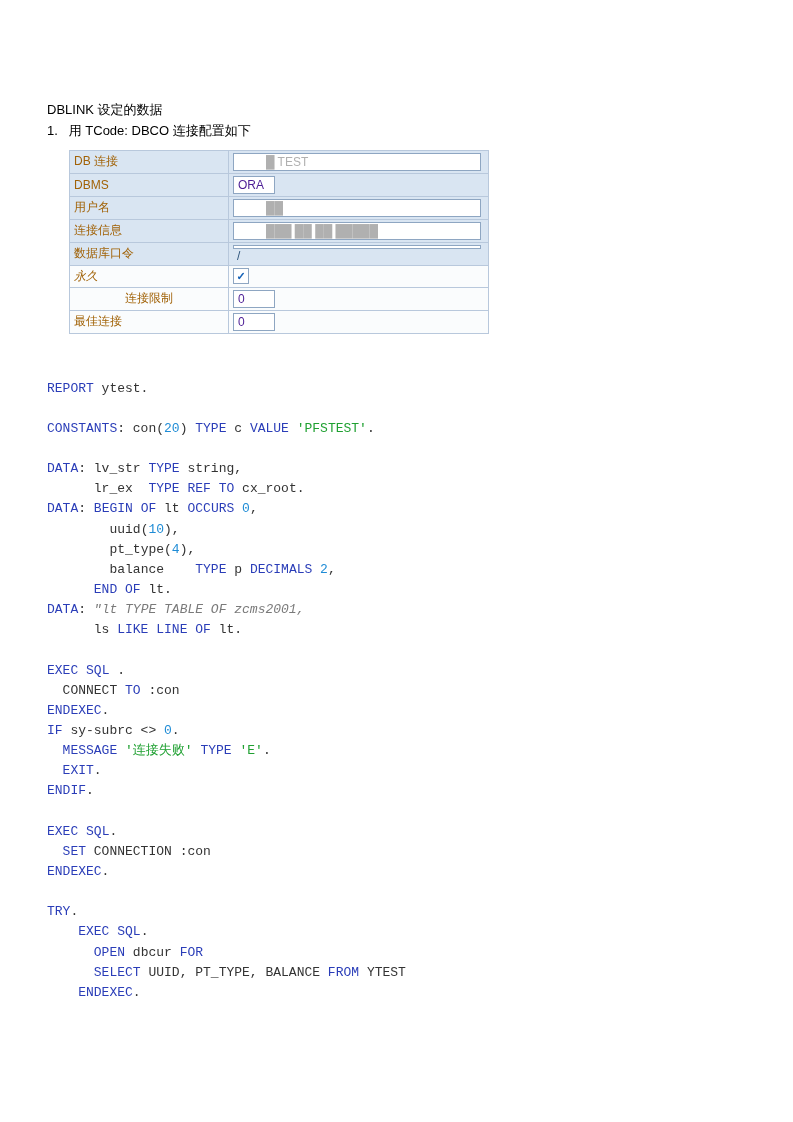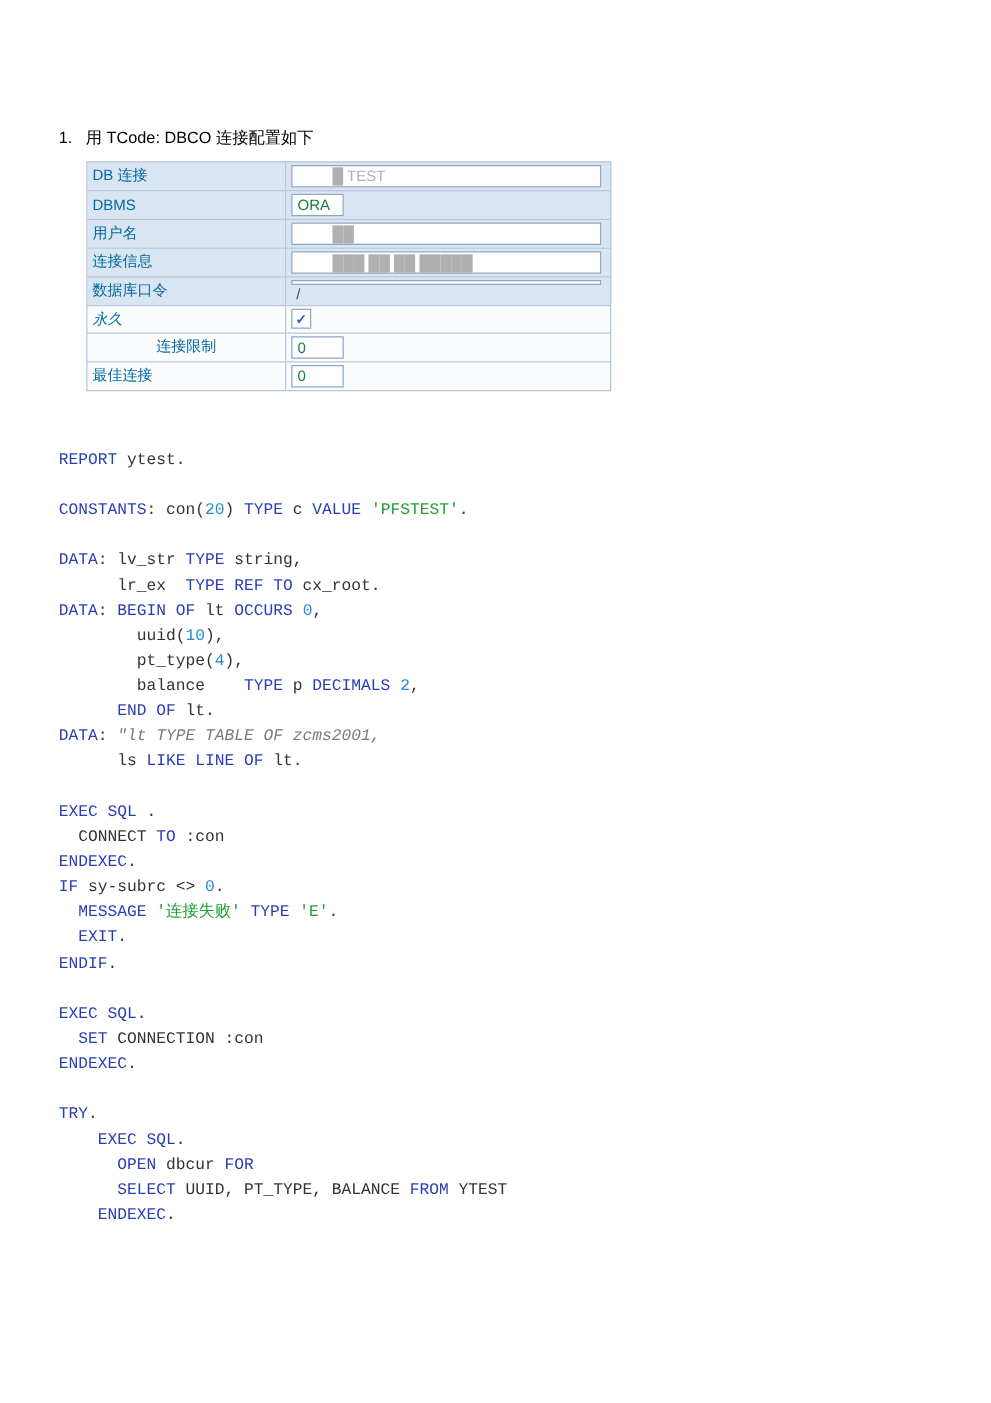--- a/index.html
+++ b/index.html
@@ -28,37 +28,37 @@
     font-family: Arial, "Microsoft YaHei", sans-serif;
     font-size: 12px;
   }
   .sap-form td {
     padding: 2px 4px;
     vertical-align: middle;
   }
   .sap-form td.label {
     width: 150px;
     background: #d9e5f2;
-    color: #0369a1;
+    color: #a16207;
     border: 1px solid #b8c8dc;
   }
   .sap-form td.value {
     background: #d9e5f2;
     border: 1px solid #b8c8dc;
   }
   .sap-form td.value-white {
     background: #fafcfd;
     border: 1px solid #b8c8dc;
   }
   .sap-input {
     background: #fff;
     border: 1px solid #8ea6c2;
     padding: 1px 4px;
     font-size: 12px;
-    color: #15803d;
+    color: #4c1d95;
     box-sizing: border-box;
   }
   .sap-input.w-long { width: 248px; padding-left: 32px; }
   .sap-input.w-short { width: 42px; }
   .sap-input.w-num { width: 42px; text-align: left; }
   .sap-checkbox {
     width: 14px;
     height: 14px;
     background: #fff;
     border: 1px solid #8ea6c2;
@@ -83,20 +83,21 @@
   .str  { color: #1fa031; }
   .cmt  { color: #7a7a7a; font-style: italic; }
   .plain{ color: #333; }
 </style>
 </head>
 <body>
 
 <div class="page">
 
   <div class="text-block">
+    <div>DBLINK 设定的数据</div>
     <div>
       <span>1.</span>&nbsp;&nbsp;&nbsp;<span>用 TCode: DBCO 连接配置如下</span>
     </div>
   </div>
 
   <table class="sap-form">
     <tbody>
         <tr>
       <td class="label">DB 连接</td>
       <td class="value">

